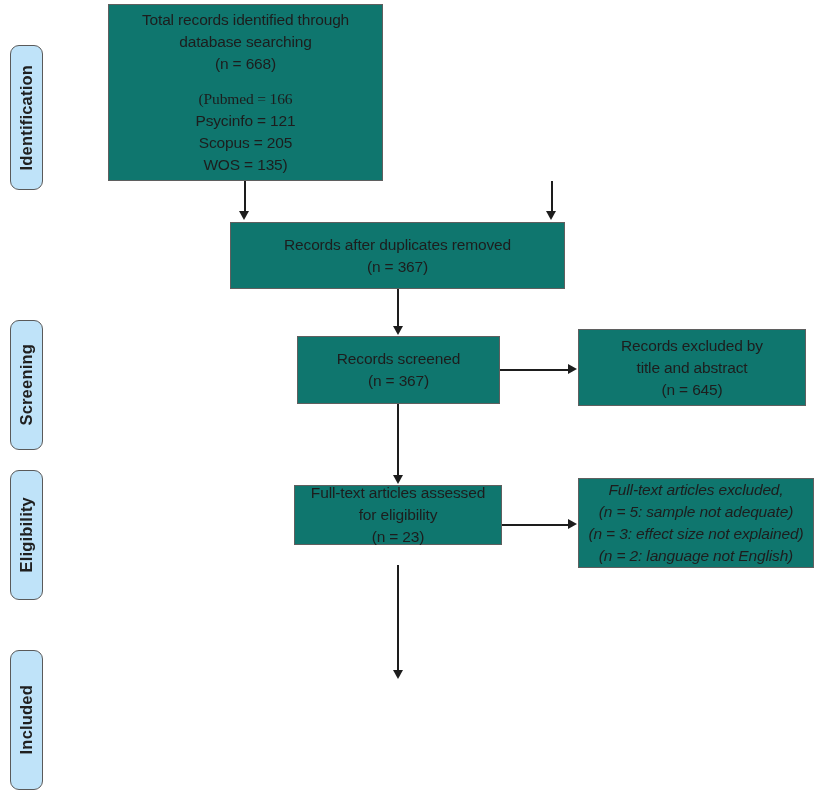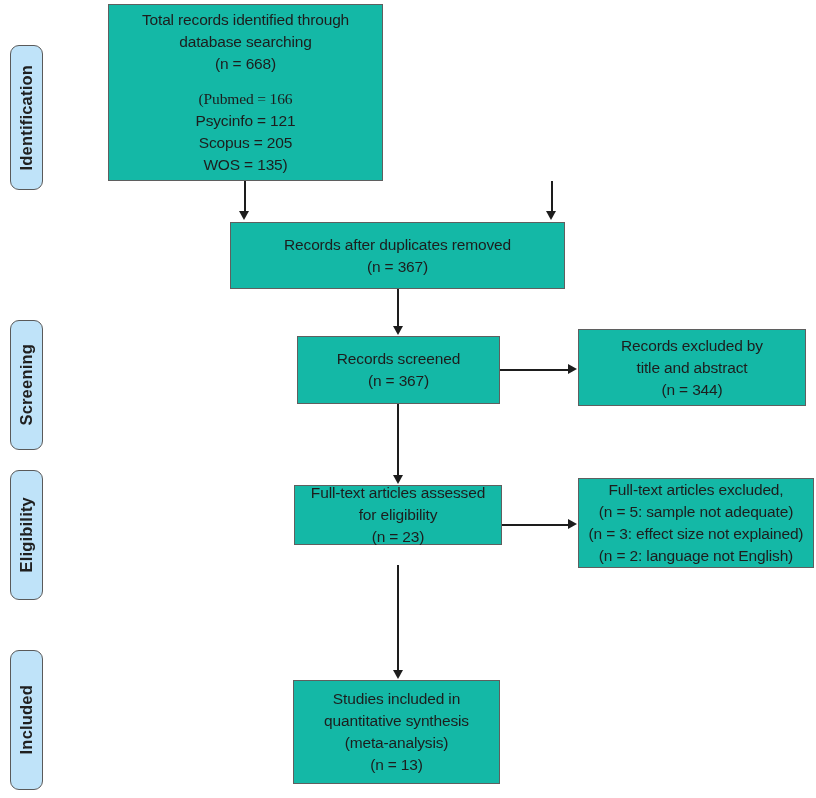--- a/index.html
+++ b/index.html
@@ -37,21 +37,21 @@
     font-weight: bold;
     color: #202020;
     letter-spacing: 0.2px;
     white-space: nowrap;
     line-height: 1;
   }
 
   
   .flow-box {
     position: absolute;
-    background: #14b8a6;
+    background: #0f766e;
     border: 1.5px solid #5f5f5f;
     box-sizing: border-box;
     display: flex;
     flex-direction: column;
     align-items: center;
     justify-content: center;
     padding: 4px 8px;
     text-align: center;
   }
   .flow-box .line {
@@ -129,42 +129,36 @@
   </div>
 
   <div class="flow-box" style="left:297px; top:336px; width:203px; height:68px;">
     <div class="line">Records screened</div>
     <div class="line">(n = 367)</div>
   </div>
 
   <div class="flow-box" style="left:578px; top:329px; width:228px; height:77px;text-align:right;">
     <div class="line">Records excluded by</div>
     <div class="line">title and abstract</div>
-    <div class="line">(n = 344)</div>
+    <div class="line">(n = 645)</div>
   </div>
 
   <div class="flow-box" style="left:294px; top:485px; width:208px; height:60px;">
     <div class="line">Full-text articles assessed</div>
     <div class="line">for eligibility</div>
     <div class="line">(n = 23)</div>
   </div>
 
-  <div class="flow-box" style="left:578px; top:478px; width:236px; height:90px;">
+  <div class="flow-box" style="left:578px; top:478px; width:236px; height:90px;font-style:italic;">
     <div class="line">Full-text articles excluded,</div>
     <div class="line">(n = 5: sample not adequate)</div>
     <div class="line">(n = 3: effect size not explained)</div>
     <div class="line">(n = 2: language not English)</div>
   </div>
 
-  <div class="flow-box" style="left:293px; top:680px; width:207px; height:104px;">
-    <div class="line">Studies included in</div>
-    <div class="line">quantitative synthesis</div>
-    <div class="line">(meta-analysis)</div>
-    <div class="line">(n = 13)</div>
-  </div>
 
   <div class="conn conn-v" style="left:244px; top:181px; height:32px;"></div>
   <div class="arrow-down" style="left:239px; top:211px;"></div>
 
   <div class="conn conn-v" style="left:551px; top:181px; height:32px;"></div>
   <div class="arrow-down" style="left:546px; top:211px;"></div>
 
   <div class="conn conn-v" style="left:397px; top:289px; height:38px;"></div>
   <div class="arrow-down" style="left:393px; top:326px;"></div>
 

